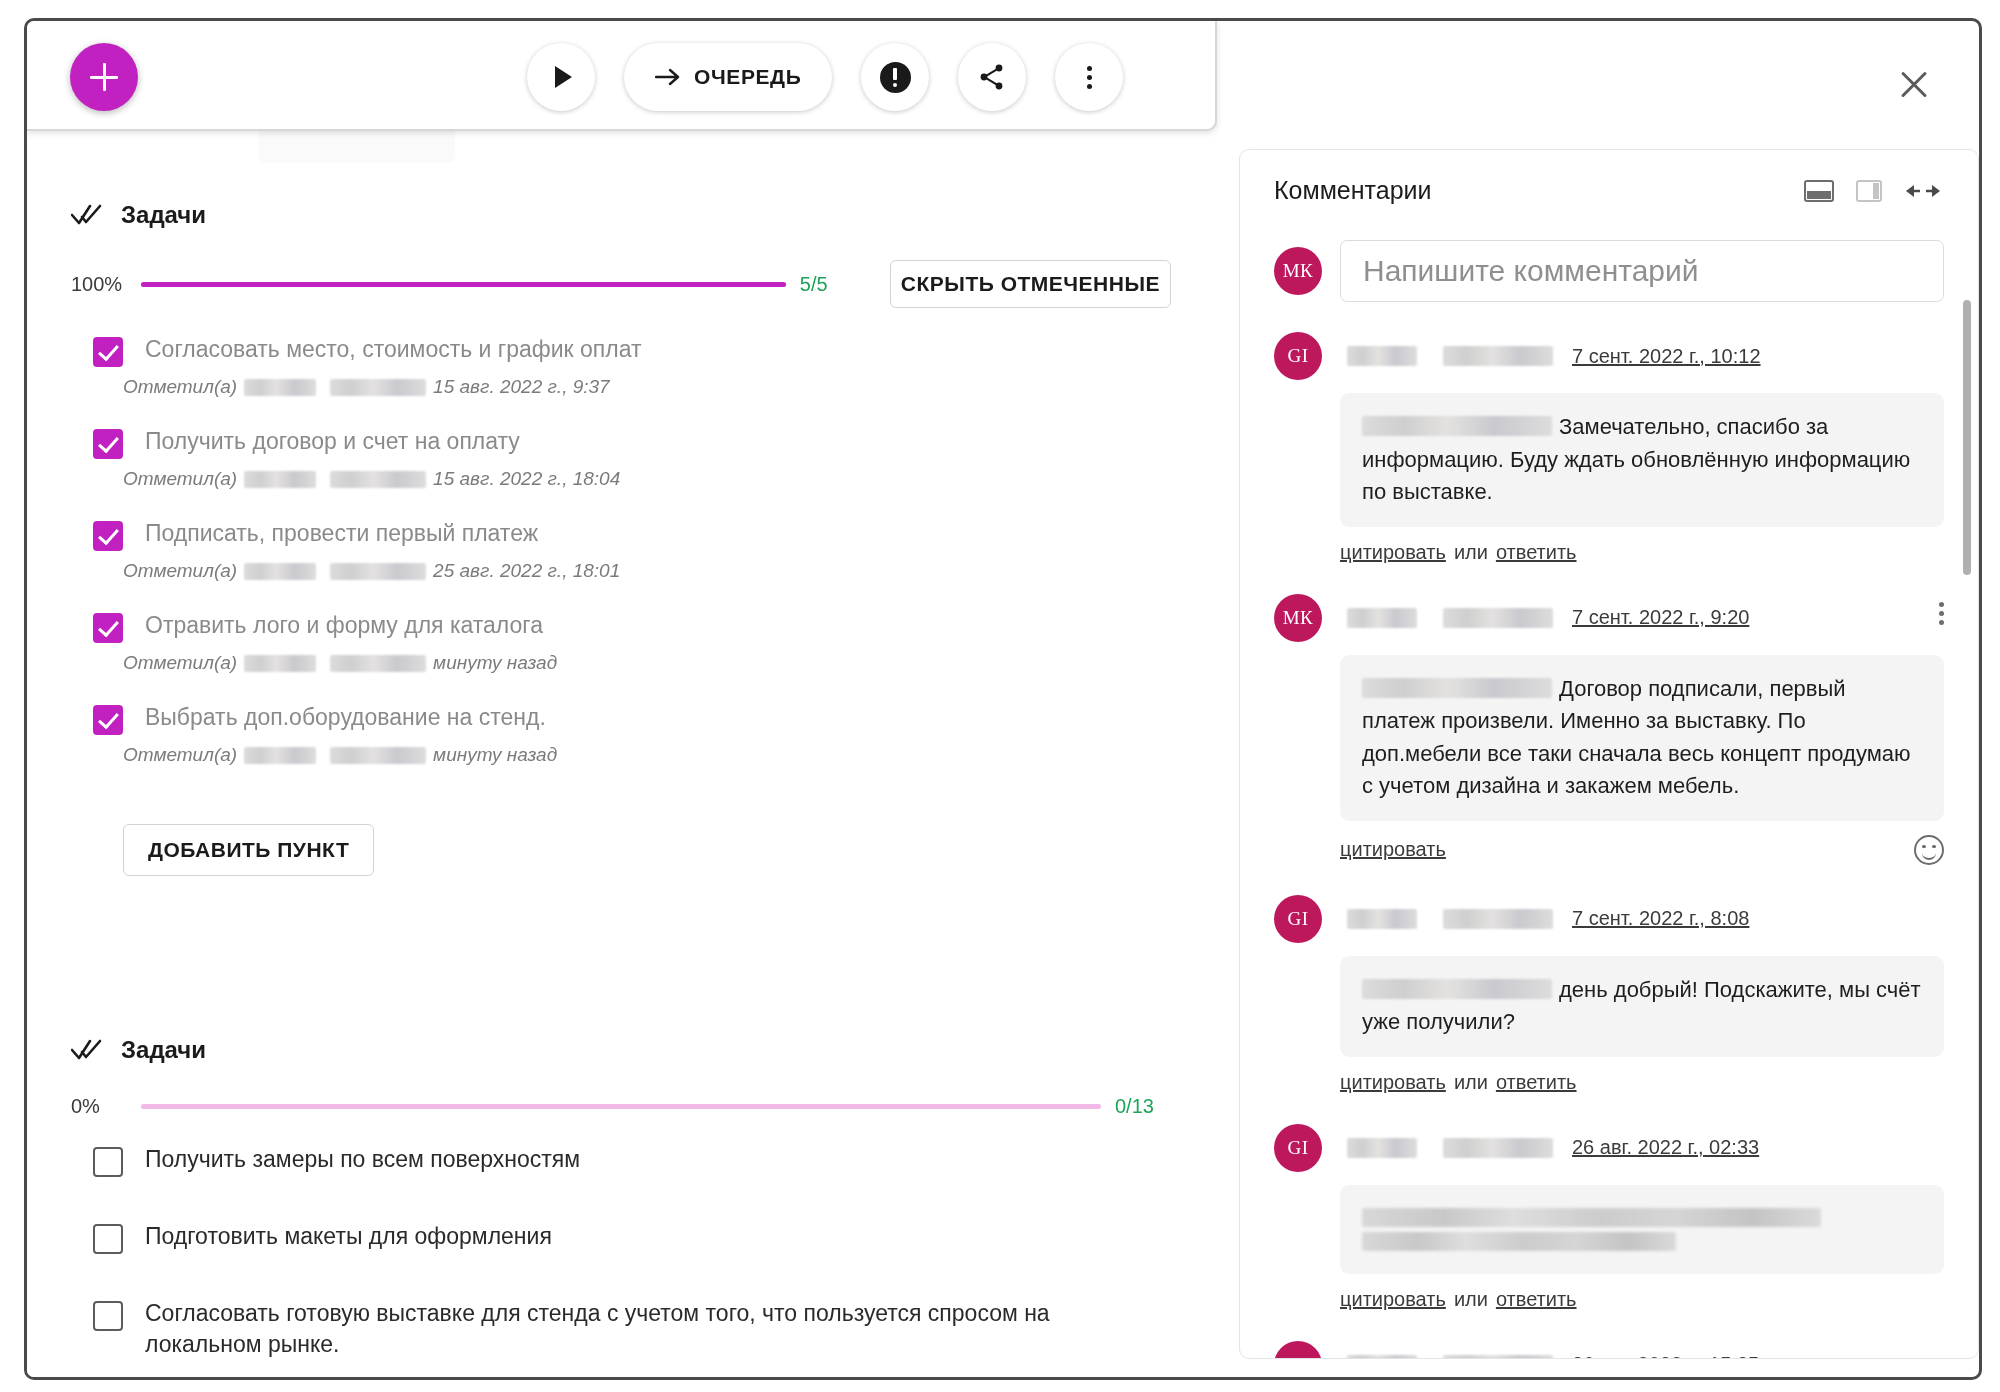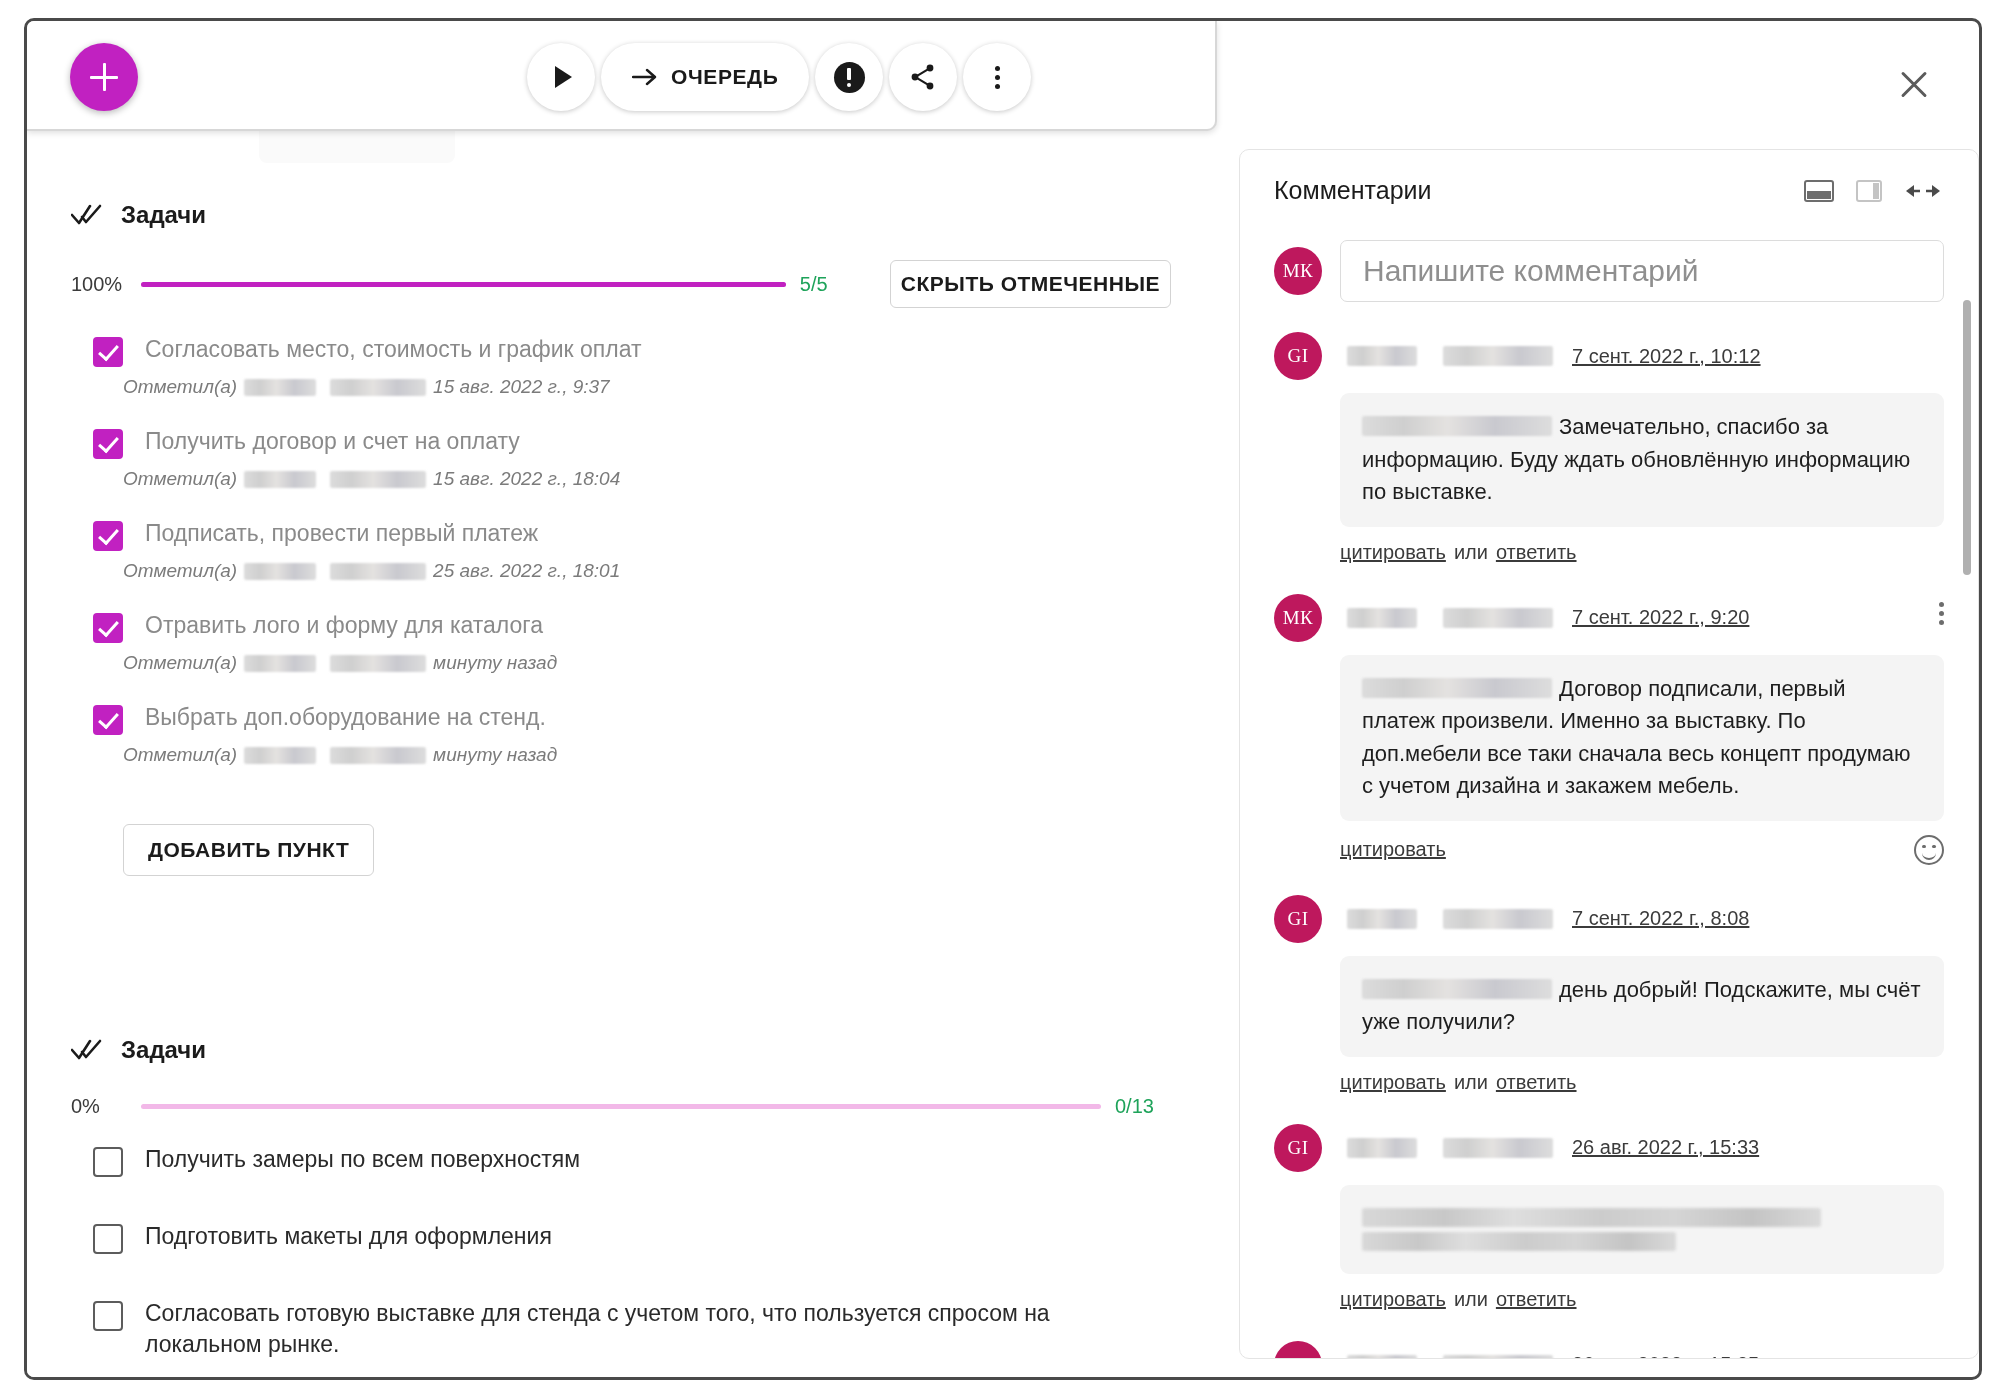--- a/index.html
+++ b/index.html
@@ -50,21 +50,21 @@
   }
   .fab .plus-v, .fab .plus-h {
     position: absolute; background: #fff; border-radius: 1px;
   }
   .fab .plus-v { left: 33px; top: 20px; width: 3px; height: 28px; }
   .fab .plus-h { left: 20px; top: 33px; width: 28px; height: 3px; }
 
   .tb-group {
     position: absolute;
     left: 500px; top: 22px;
-    display: flex; align-items: flex-start; gap: 6px;
+    display: flex; align-items: flex-start; gap: 29px;
   }
   .round-btn {
     width: 68px; height: 68px; border-radius: 50%;
     background: #fff; border: none; cursor: pointer;
     box-shadow: 0 1px 5px rgba(0,0,0,.22);
     display: flex; align-items: center; justify-content: center;
   }
   .pill-btn {
     height: 68px; border-radius: 34px; background: #fff; border: none;
     cursor: pointer; box-shadow: 0 1px 5px rgba(0,0,0,.22);
@@ -552,21 +552,21 @@
                 <span>или</span>
                 <a>ответить</a>
               </div>
             </div>
             <div class="comment">
               <div class="c-head">
                 <span class="avatar">GI</span>
                 <span class="c-author-line">
                   <span class="redact" style="width: 70px; height: 20px;"></span>
                   <span class="redact" style="width: 110px; height: 20px;"></span>
-                  <span class="c-date">26 авг. 2022 г., 15:33</span>
+                  <span class="c-date">26 авг. 2022 г., 02:33</span>
                 </span>
               </div>
               <div class="c-bubble">
                 <span class="redact-line" style="width: 82%;"></span>
                 <span class="redact-line" style="width: 56%;"></span>
               </div>
               <div class="c-actions">
                 <a>цитировать</a>
                 <span>или</span>
                 <a>ответить</a>

